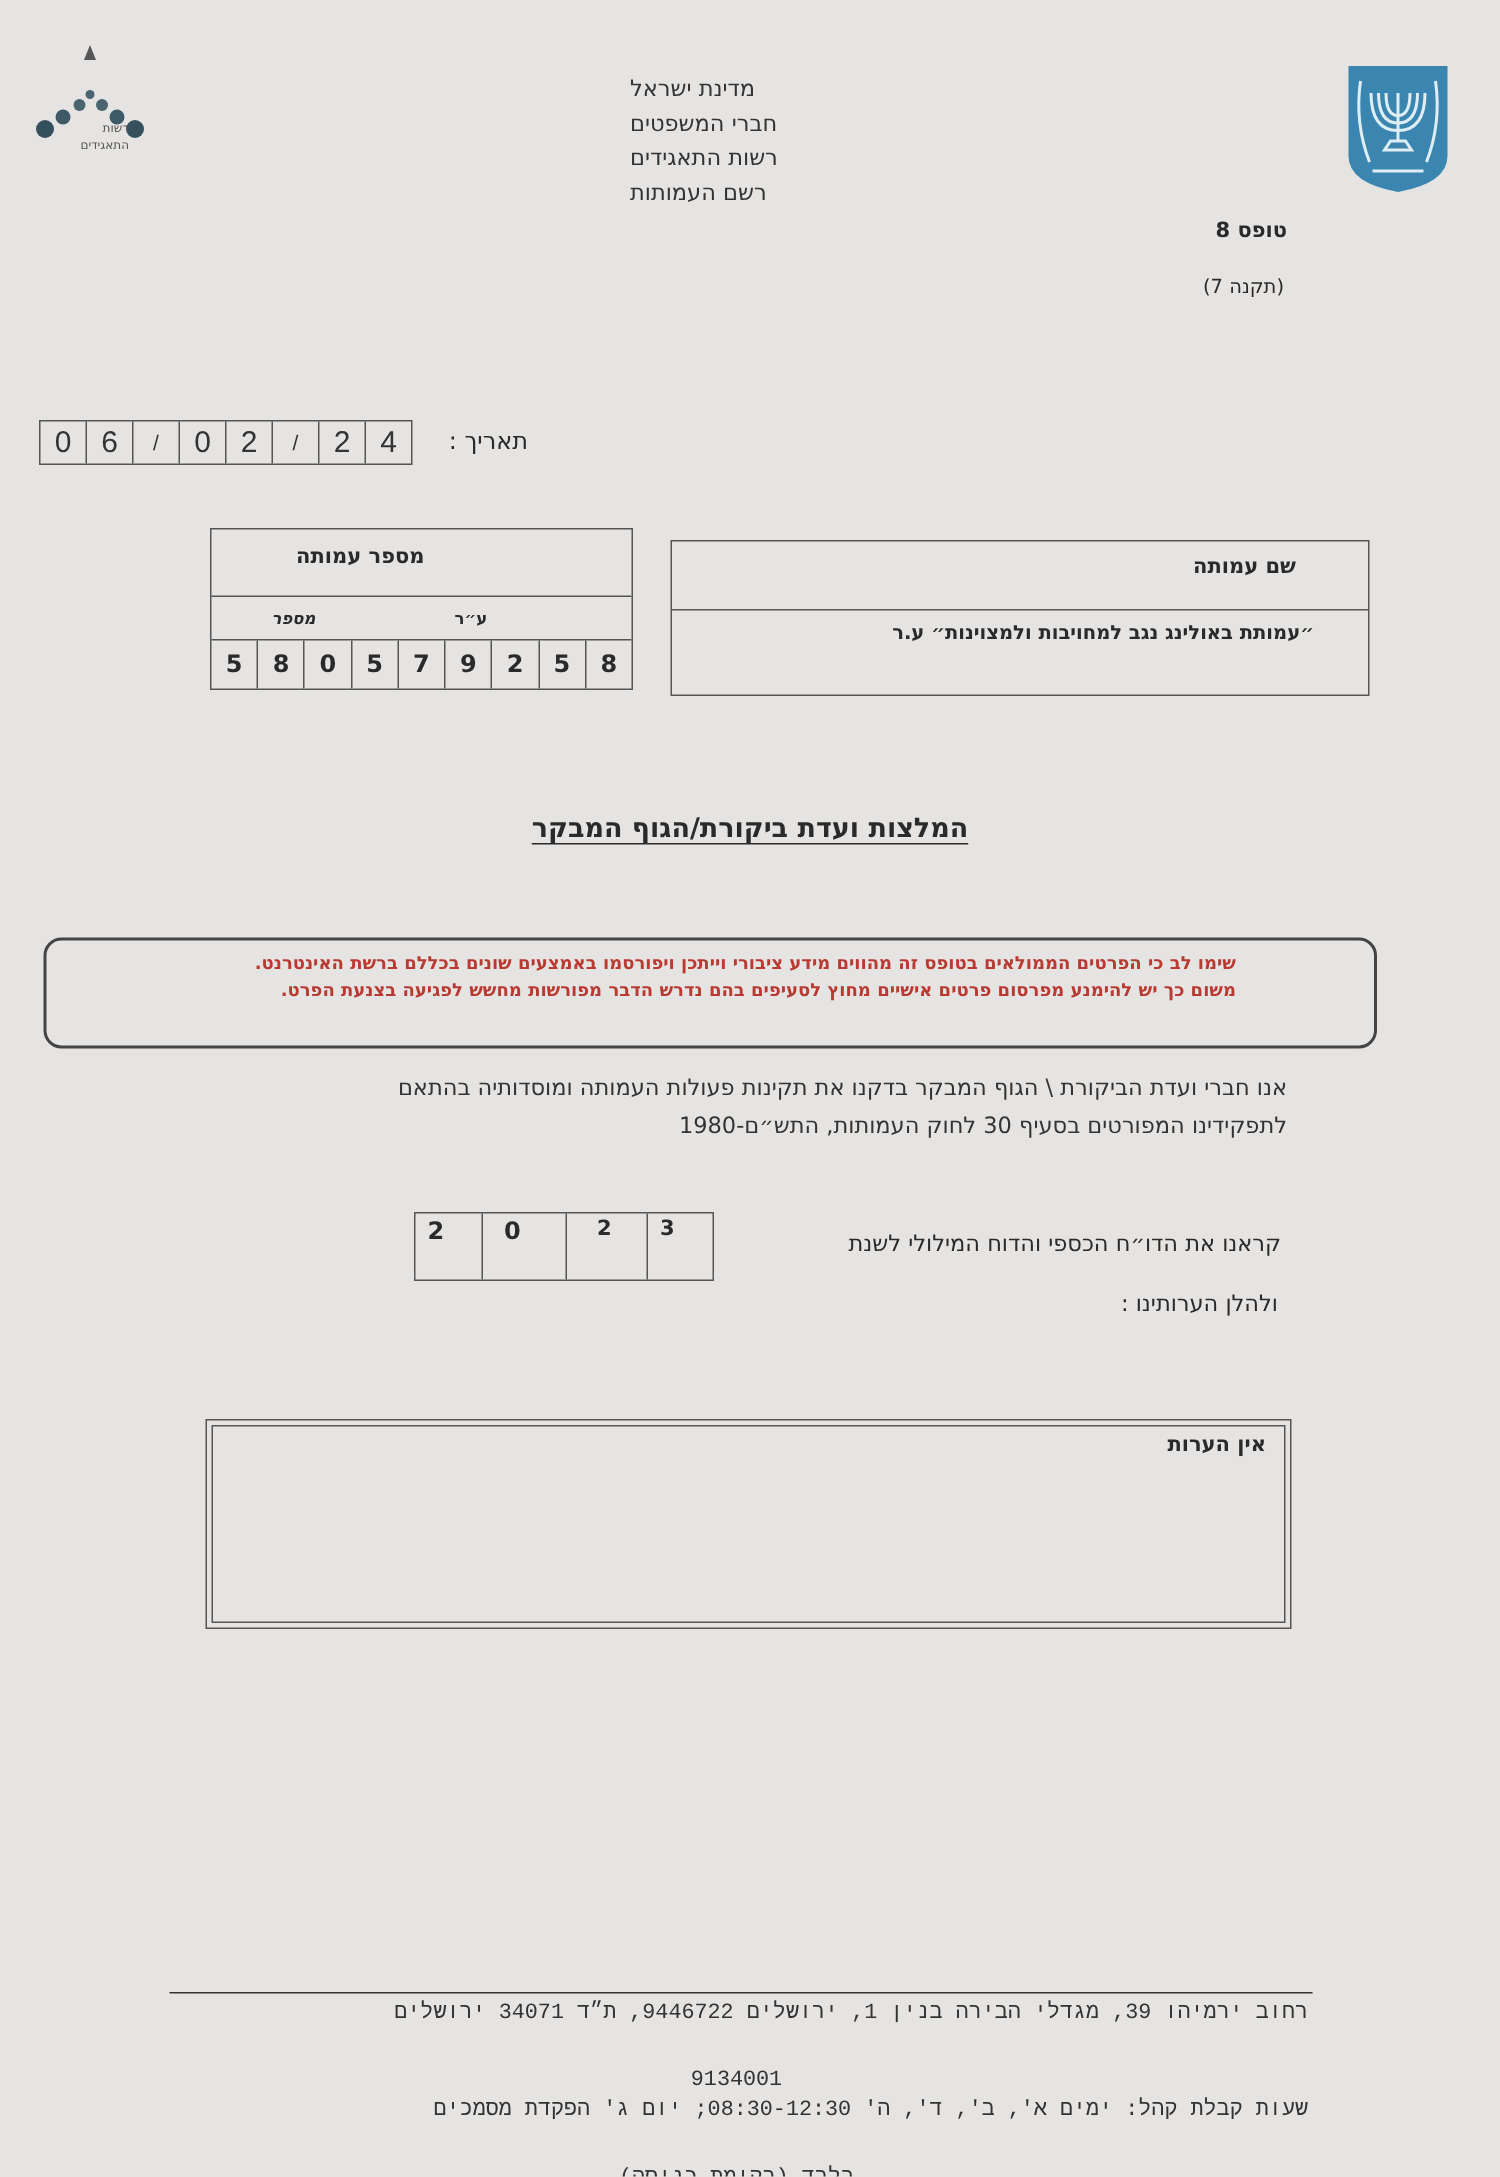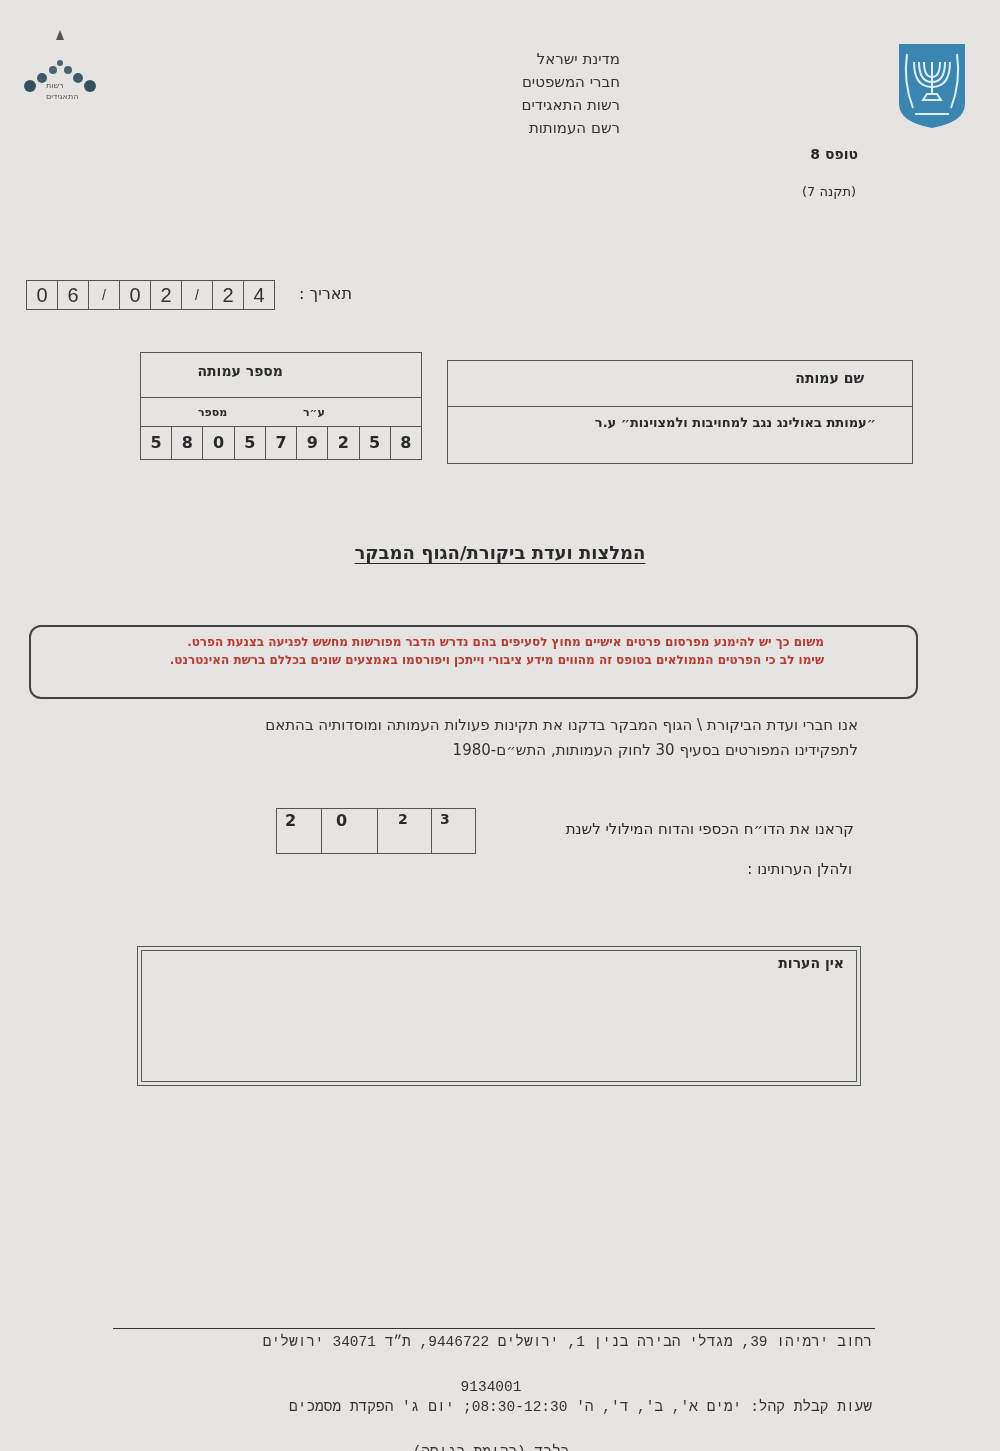--- a/index.html
+++ b/index.html
@@ -4,21 +4,21 @@
 <style>
   html, body { margin:0; padding:0; }
   body {
     width:1000px; height:1451px; position:relative; overflow:hidden;
     background:#e6e4e2;
     font-family:"DejaVu Sans", sans-serif; color:#2a2a2a;
   }
   .abs { position:absolute; }
 
   
-  .ministry { left:420px; top:48px; width:200px; text-align:right; direction:rtl; font-size:15px; line-height:23px; color:#333; }
+  .ministry { left:420px; top:48px; width:200px; text-align:left; direction:rtl; font-size:15px; line-height:23px; color:#333; }
   .ministry div { white-space:nowrap; }
   .logo-left { left:20px; top:28px; width:90px; height:78px; }
   .emblem { left:897px; top:42px; width:70px; height:88px; }
   .form-no { left:780px; top:146px; width:78px; text-align:right; direction:rtl; font-weight:bold; font-size:14px; }
   .regulation { left:760px; top:184px; width:96px; text-align:right; direction:rtl; font-size:13px; }
 
   
   .date-label { left:288px; top:284px; width:64px; text-align:right; direction:rtl; font-size:16px; }
   .date-boxes { left:26px; top:280px; height:28px; display:flex; border:1.5px solid #555; }
   .date-boxes .cell { width:30px; height:28px; border-right:1.5px solid #555; font-family:"Liberation Sans", sans-serif; font-size:20px; text-align:center; line-height:28px; color:#333; }
@@ -72,21 +72,21 @@
   <svg width="90" height="78" viewBox="0 0 90 78">
     <polygon points="40,2 36,12 44,12" fill="#555"></polygon>
     <circle cx="40" cy="35" r="3" fill="#4a6470"></circle>
     <circle cx="33" cy="42" r="4" fill="#4a6470"></circle>
     <circle cx="48" cy="42" r="4" fill="#4a6470"></circle>
     <circle cx="22" cy="50" r="5" fill="#3e5a66"></circle>
     <circle cx="58" cy="50" r="5" fill="#3e5a66"></circle>
     <circle cx="10" cy="58" r="6" fill="#34505c"></circle>
     <circle cx="70" cy="58" r="6" fill="#34505c"></circle>
   </svg>
-  <div class="abs" style="left:26px;top:52px;width:40px;text-align:left;font-size:8px;line-height:11px;color:#555;direction:rtl;">
+  <div class="abs" style="left:26px;top:52px;width:40px;text-align:right;font-size:8px;line-height:11px;color:#555;direction:rtl;">
     <div>רשות</div>
     <div>התאגידים</div>
   </div>
 </div>
 
 <div class="abs ministry">
   <div>מדינת ישראל</div>
   <div>חברי המשפטים</div>
   <div>רשות התאגידים</div>
   <div>רשם העמותות</div>
@@ -120,21 +120,21 @@
   <div class="cell">2</div>
   <div class="cell sep">/</div>
   <div class="cell">2</div>
   <div class="cell">4</div>
 </div>
 
 <div class="abs assoc-num">
   <div class="title">מספר עמותה</div>
   <div class="sublabels">
     <span style="left:162px;">ע״ר</span>
-    <span style="left:57px;">מספר</span>
+    <span style="left:40px;font-style:italic;">מספר</span>
   </div>
   <div class="digits">
     <div class="d">5</div>
     <div class="d">8</div>
     <div class="d">0</div>
     <div class="d">5</div>
     <div class="d">7</div>
     <div class="d">9</div>
     <div class="d">2</div>
     <div class="d">5</div>
@@ -143,22 +143,22 @@
 </div>
 
 <div class="abs assoc-name">
   <div class="title">שם עמותה</div>
   <div class="value">״עמותת באולינג נגב למחויבות ולמצוינות״ ע.ר</div>
 </div>
 
 <div class="abs section-title">המלצות ועדת ביקורת/הגוף המבקר</div>
 
 <div class="abs warning">
+  <div>שימו לב כי הפרטים הממולאים בטופס זה  מהווים מידע ציבורי וייתכן ויפורסמו באמצעים שונים בכללם ברשת האינטרנט.</div>
   <div>משום כך יש להימנע מפרסום פרטים אישיים מחוץ לסעיפים בהם נדרש הדבר מפורשות מחשש לפגיעה בצנעת הפרט.</div>
-  <div>שימו לב כי הפרטים הממולאים בטופס זה  מהווים מידע ציבורי וייתכן ויפורסמו באמצעים שונים בכללם ברשת האינטרנט.</div>
 </div>
 
 <div class="abs para">
   <div>אנו חברי ועדת הביקורת \ הגוף המבקר בדקנו את תקינות פעולות העמותה ומוסדותיה בהתאם</div>
   <div>לתפקידינו המפורטים בסעיף 30 לחוק העמותות, התש״ם-1980</div>
 </div>
 
 <div class="abs read-text">קראנו את הדו״ח הכספי והדוח המילולי לשנת</div>
 <div class="abs year-boxes">
   <div class="y" style="width:45px;">2</div>

